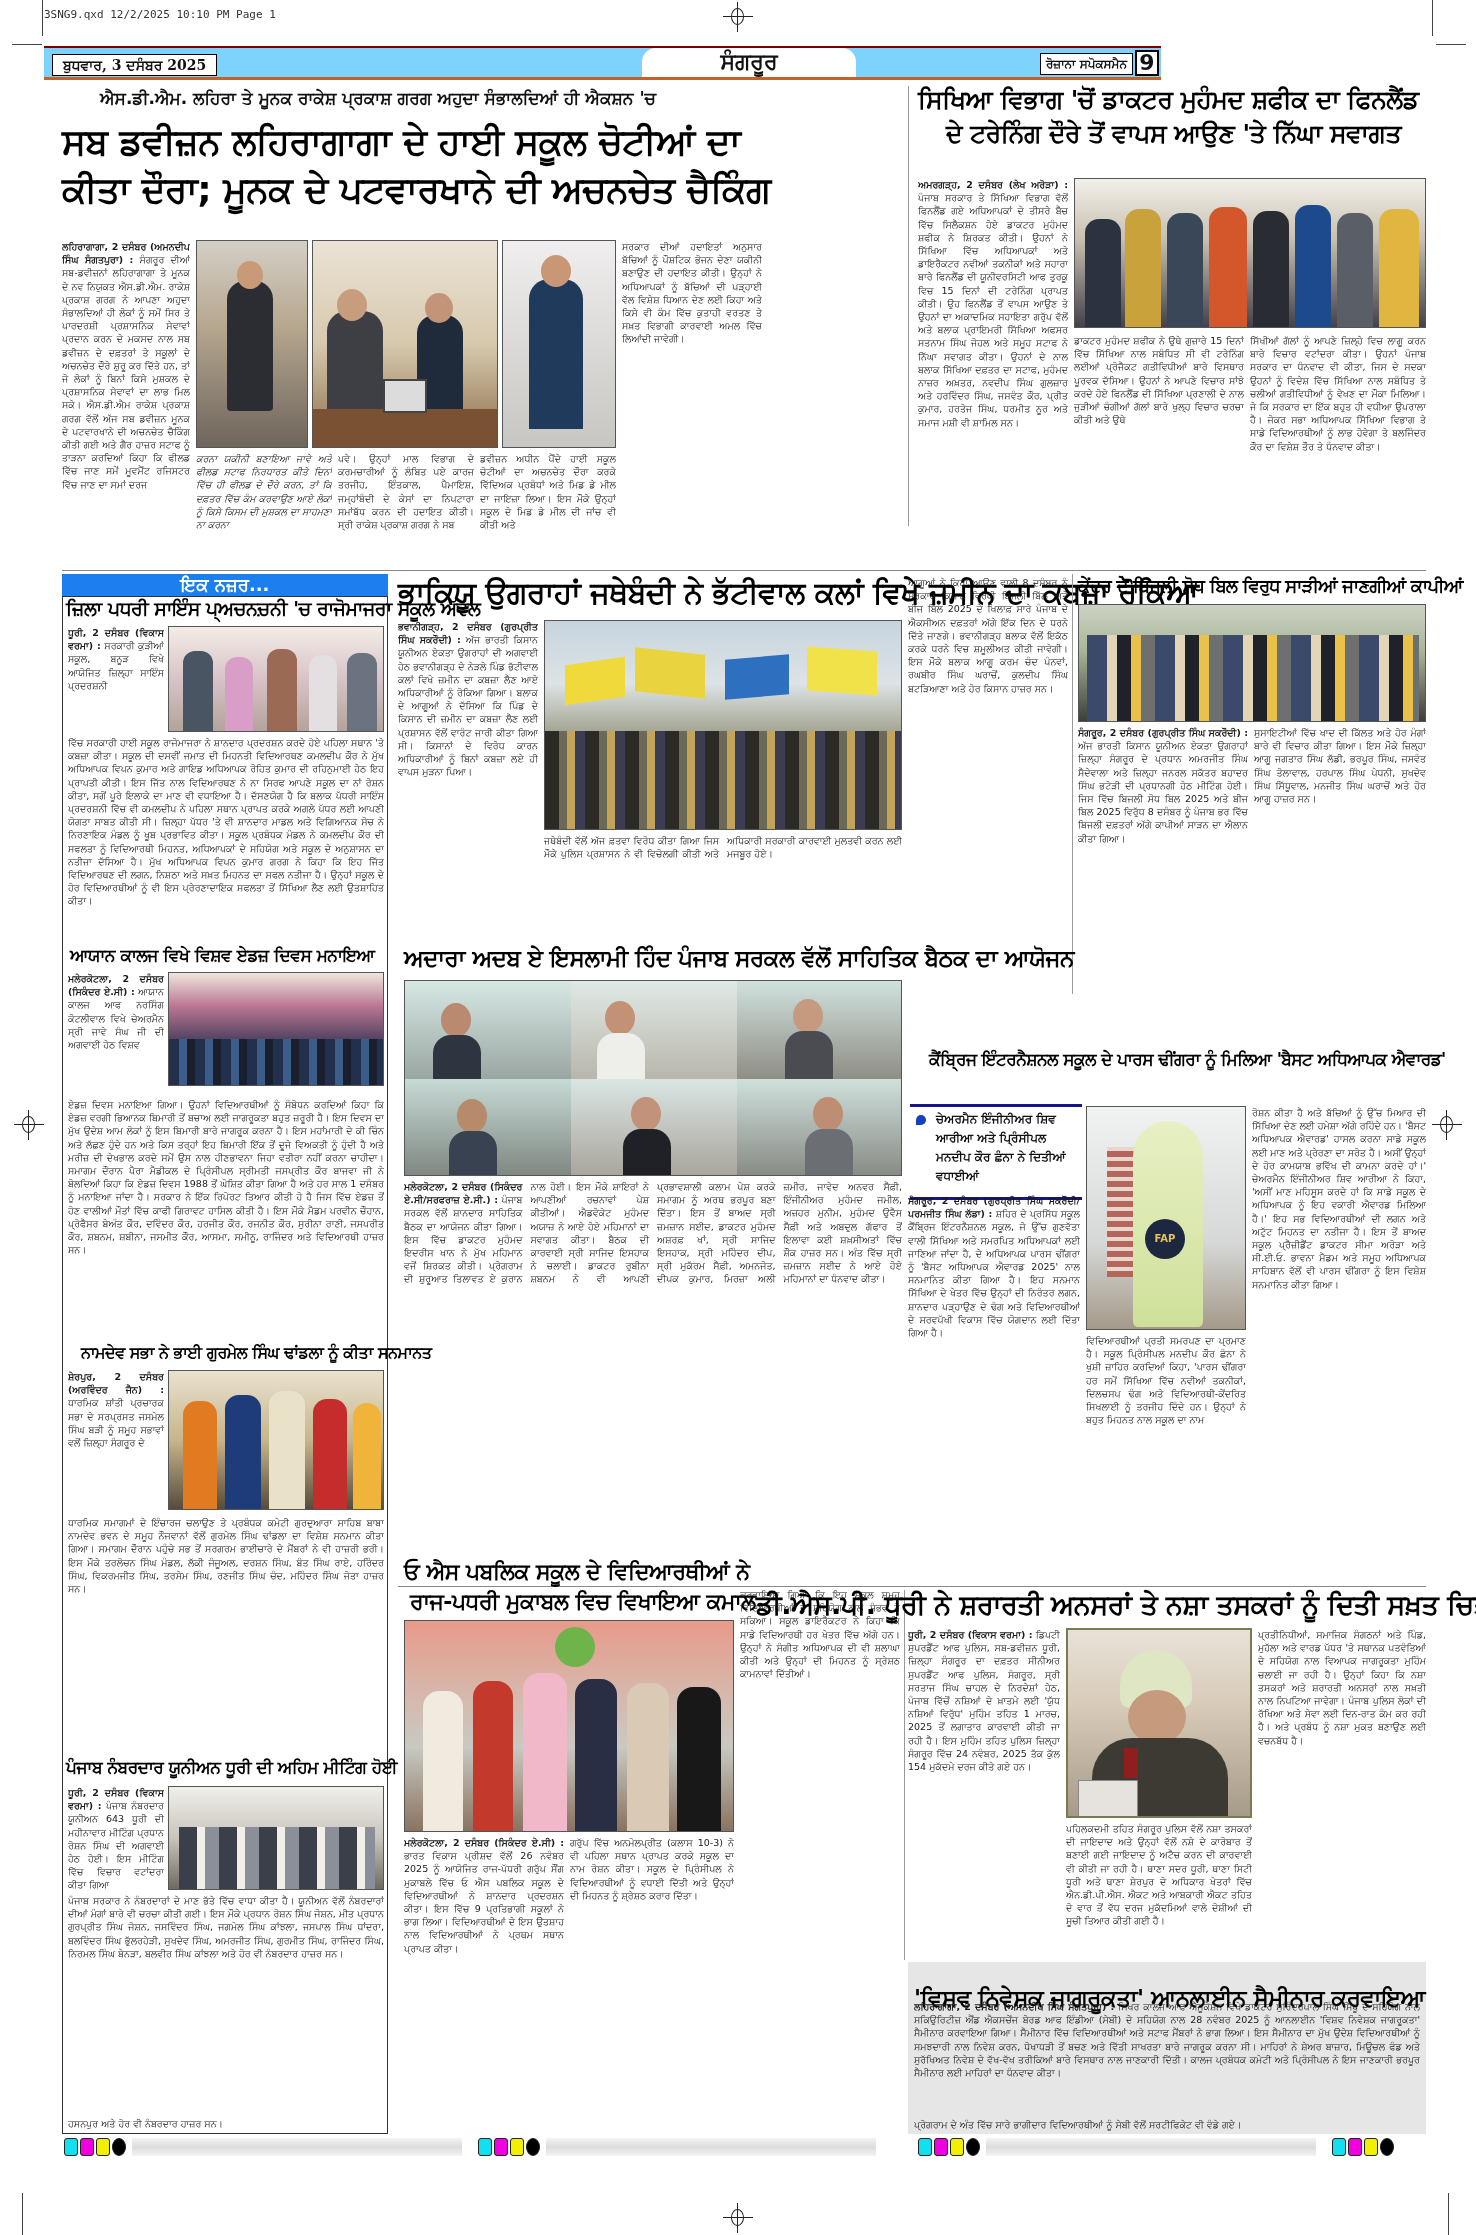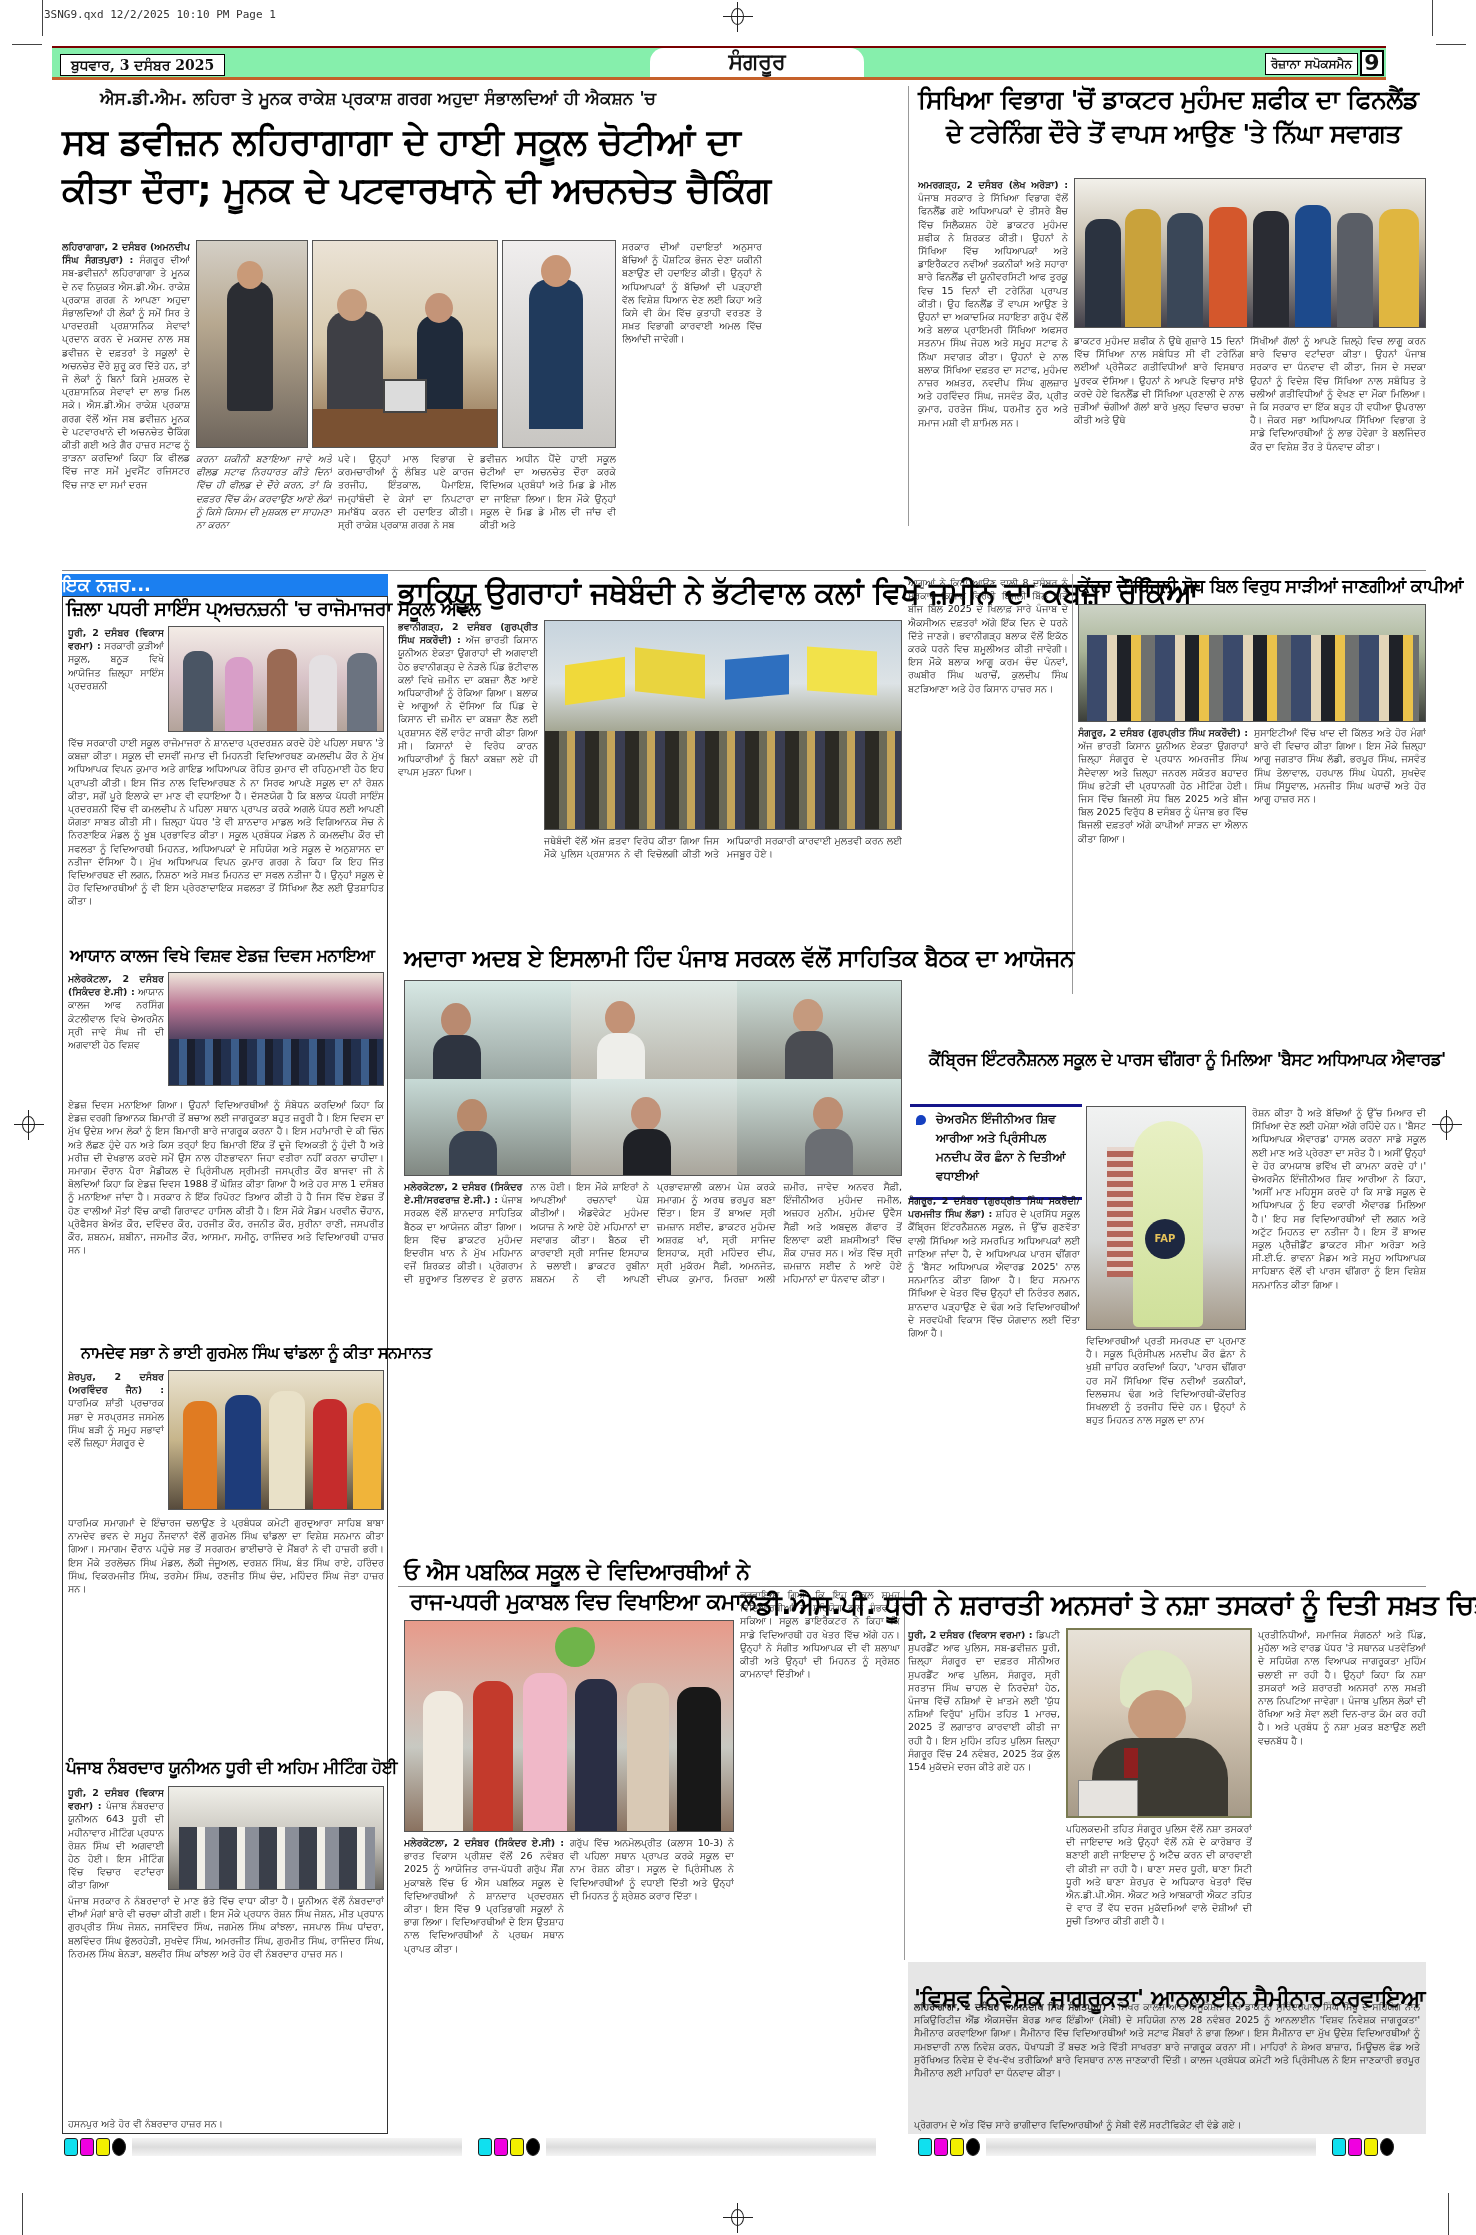--- a/index.html
+++ b/index.html
@@ -6,37 +6,37 @@
   html, body { width: 1476px; height: 2235px; background: #fff; overflow: hidden; }
   body { position: relative; font-family: "DejaVu Sans", sans-serif; color: #111; }
 
   .slug { position: absolute; left: 44px; top: 8px; font-family: "DejaVu Sans Mono", monospace; font-size: 11px; color: #333; }
   .regmark { position: absolute; width: 30px; height: 30px; }
   .regmark::before { content: ""; position: absolute; left: 14px; top: 0; width: 1px; height: 30px; background: #222; }
   .regmark::after { content: ""; position: absolute; left: 0; top: 14px; width: 30px; height: 1px; background: #222; }
   .regmark .ring { position: absolute; left: 8px; top: 6px; width: 13px; height: 17px; border: 1px solid #222; border-radius: 50%; }
   .trim { position: absolute; background: #444; }
 
-  .header { position: absolute; left: 44px; top: 46px; width: 1334px; height: 34px; background: #86efac; border-top: 2px solid #7a0000; border-bottom: 3px solid #c5612a; margin-left: 8px; }
+  .header { position: absolute; left: 44px; top: 46px; width: 1117px; height: 34px; background: #7dd3fc; border-top: 2px solid #7a0000; border-bottom: 3px solid #c5612a; }
   .date-box { position: absolute; left: 8px; top: 6px; height: 22px; padding: 0 10px; background: #fff; border: 1px solid #000; font-family: "DejaVu Serif", serif; font-size: 14px; line-height: 20px; font-weight: bold; }
   .section-box { position: absolute; left: 598px; top: 0; width: 214px; height: 29px; background: #fff; border-radius: 14px 14px 0 0; font-size: 22px; font-weight: bold; text-align: center; line-height: 28px; }
   .paper-tag { position: absolute; right: 28px; top: 5px; background: #fff; padding: 0 5px; font-size: 12px; font-weight: bold; line-height: 20px; border: 1px solid #000; }
   .page-num { position: absolute; right: 2px; top: 2px; width: 24px; height: 26px; background: #fff; border: 2px solid #000; font-size: 22px; font-weight: 900; line-height: 22px; text-align: center; }
 
   .kicker { position: absolute; font-weight: bold; color: #111; white-space: nowrap; }
   .headline { position: absolute; font-weight: 900; color: #000; line-height: 1.12; letter-spacing: -0.5px; }
   .body-text { position: absolute; font-size: 9.5px; line-height: 13.2px; color: #1a1a1a; text-align: justify; overflow: hidden; }
   .body-text b { font-weight: bold; }
   .col-rule { position: absolute; width: 1px; background: #999; }
   .h-rule { position: absolute; height: 1px; background: #888; }
 
   .photo { position: absolute; border: 1px solid #555; overflow: hidden; }
   .photo .layer { position: absolute; }
 
-  .banner-blue { position: absolute; background: #1b7ff0; color: #fff; font-weight: bold; font-size: 18px; }
+  .banner-blue { position: absolute; background: #1b7ff0; color: #fff; text-align: center; font-weight: bold; font-size: 18px; }
   .boxed { position: absolute; border: 1.5px solid #333; }
 
   .quote-box { position: absolute; border-top: 3px solid #16168a; border-bottom: 3px solid #16168a; background: #fff; }
   .quote-dot { position: absolute; left: 6px; top: 8px; width: 10px; height: 10px; background: #1540c0; border-radius: 50% 50% 50% 0; }
   .quote-text { position: absolute; left: 26px; top: 3px; right: 4px; font-weight: bold; font-size: 12px; line-height: 19px; }
 
   .greybox { position: absolute; background: #e6e6e6; }
 
   .cmyk { position: absolute; display: flex; gap: 2px; }
   .cmyk span { width: 14px; height: 18px; border: 1px solid #222; border-radius: 3px; }

